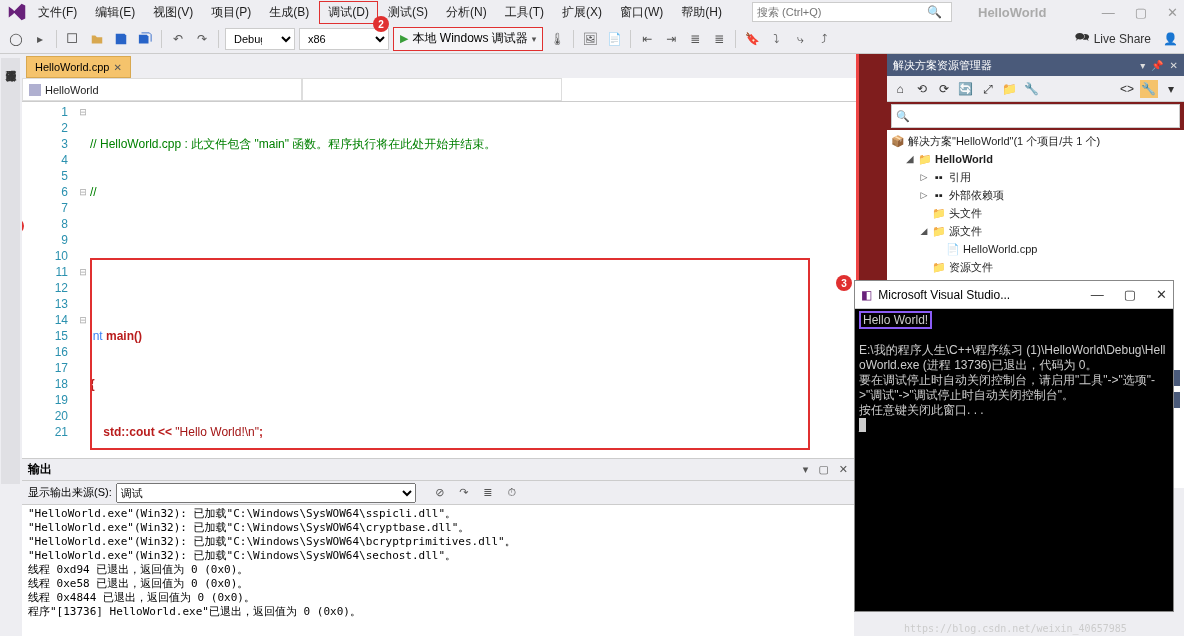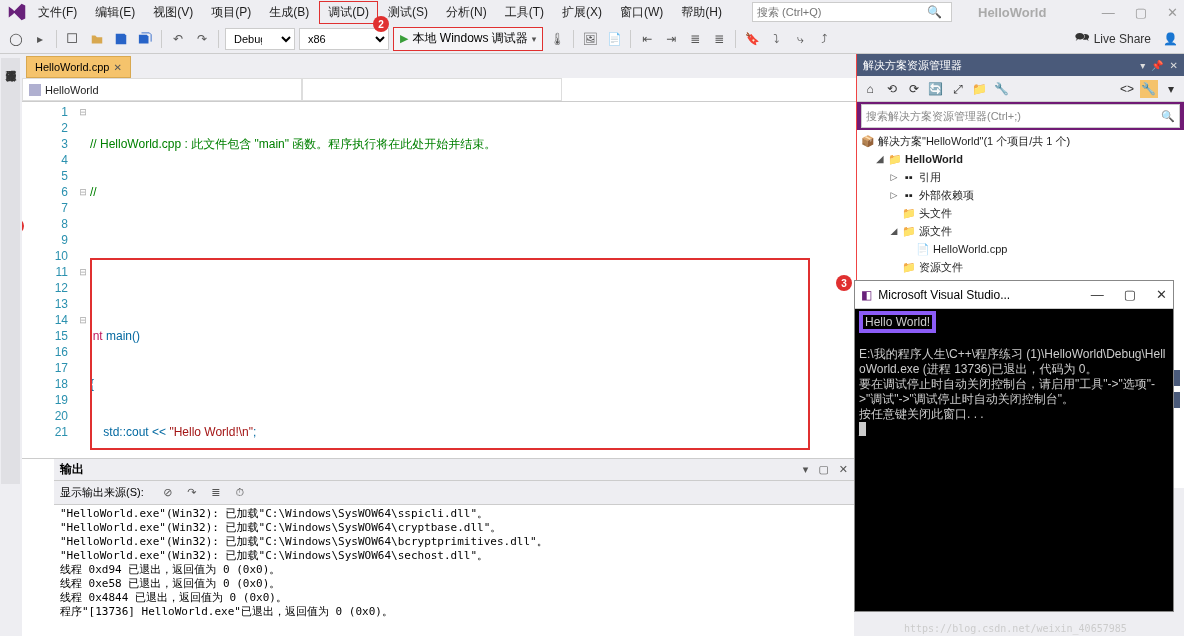--- a/index.html
+++ b/index.html
@@ -33,49 +33,49 @@
 .code-area { flex: 1; display: flex; background: white; font-family: Consolas, monospace; font-size: 12px; line-height: 16px; overflow: hidden; position: relative;}
 .gutter { width: 54px; text-align: right; color: #2b91af; padding-right: 8px; padding-top: 2px; user-select: none; }
 .gutter div { height: 16px; }
 .fold-col { width: 14px; color: #aaa; padding-top: 2px; font-size: 9px;}
 .fold-col div { height: 16px; text-align:center; }
 .code-lines { flex: 1; padding-top: 2px; white-space: pre; }
 .code-lines .ln { height: 16px; }
 .cmt { color: #008000; }
 .pp { color: #808080; }
 .inc { color: #a31515; }
-.kw { color: #be185d; }
+.kw { color: #3b82f6; }
 .str { color: #a31515; }
-.sym { color: #0369a1; }
+.sym { color: #b91c1c; font-weight: bold; }
 .red-box { position: absolute; border: 2px solid #e03030; pointer-events: none; }
-.right-panel { width: 328px; background: #701a75; border-left: 1px solid #ef4444; display: flex; flex-direction: column; }
+.right-panel { width: 328px; background: #7f1d1d; border-left: 3px solid #ef4444; display: flex; flex-direction: column; padding-left: 28px; }
 .panel-title { height: 22px; background: #4a5a7a; color: white; font-size: 11px; display: flex; align-items: center; padding: 0 6px; justify-content: space-between;}
 .panel-title .x-btns { display:flex; gap: 6px; color: #ddd; font-size: 10px;}
 .panel-tb { height: 26px; display: flex; align-items: center; gap: 4px; padding: 0 4px; background: #eeeef2; border-bottom: 1px solid #ccc;}
 .panel-tb .ic { width: 18px; height: 18px; display:flex; align-items:center; justify-content:center; color: #333; font-size: 12px;}
 .panel-search { height: 24px; background: white; border: 1px solid #ccc; margin: 2px 4px; display: flex; align-items: center; padding: 0 4px; font-size: 11px; color: #888;}
 .tree { padding: 2px 4px; font-size: 11px; color: #1e1e1e; background: white; flex: 1; overflow: hidden;}
 .tree .node { display: flex; align-items: center; height: 18px; gap: 3px;}
 .tree .node .exp { width: 10px; color: #555; font-size: 9px; text-align:center; }
 .tree .node .ic2 { width: 14px; height: 14px; display:flex; align-items:center; justify-content:center;}
 .tree .bold { font-weight: bold; }
 .tree .in1 { padding-left: 14px; }
 .tree .in2 { padding-left: 28px; }
 .tree .in3 { padding-left: 42px; }
-.output-panel { height: 178px; background: white; border-top: 1px solid #ccc; display:flex; flex-direction:column; position: absolute; bottom: 0; left: 22px; width: 832px; padding-left: 32px;}
+.output-panel { height: 178px; background: white; border-top: 1px solid #ccc; display:flex; flex-direction:column; position: absolute; bottom: 0; left: 22px; width: 832px;}
 .output-title { height: 22px; background: #eeeef2; display: flex; align-items: center; padding: 0 6px; font-size: 12px; font-weight: bold; justify-content: space-between; border-bottom: 1px solid #ccc;}
 .output-title .x-btns { display:flex; gap: 10px; color: #555; font-size: 11px; font-weight: normal;}
 .output-tb { height: 24px; display:flex; align-items:center; gap: 4px; padding: 0 6px; font-size: 11px; background: #eeeef2; border-bottom: 1px solid #ccc;}
 .output-tb select { height: 20px; width: 300px; font-size: 11px;}
 .output-body { flex: 1; font-family: Consolas, monospace; font-size: 11px; line-height: 14px; padding: 2px 6px; overflow: hidden; color: #000; white-space: pre;}
 .console-win { position: absolute; left: 854px; top: 280px; width: 320px; height: 332px; background: black; border: 1px solid #888; z-index: 50; display:flex; flex-direction:column;}
 .console-title { height: 28px; background: white; display:flex; align-items:center; padding: 0 6px; font-size: 12px; gap: 6px; color: #000; border-bottom: 1px solid #ccc;}
 .console-title .cw-ctrl { margin-left: auto; display:flex; gap: 20px; color: #333; font-size: 13px;}
 .console-body { flex: 1; padding: 2px 4px; color: #ccc; font-family: Consolas, 'Courier New', monospace; font-size: 12px; line-height: 14px; white-space: pre-wrap; word-break: break-all;}
-.console-body .hello { display: inline-block; border: 4px solid #8b5cf6; padding: 0 2px; }
+.console-body .hello { display: inline-block; border: 2px solid #8b5cf6; padding: 0 2px; }
 .watermark { position: absolute; bottom: 2px; right: 0; width: 280px; color: #ccc; font-size: 10px; text-align:left; z-index: 200; font-family: monospace;}
 .live-share { display:flex; align-items:center; gap: 4px; color: #333; font-size: 12px; margin-left: auto; }
 .right-side-icons { position: absolute; right: 2px; top: 370px; width: 20px; display:flex; flex-direction:column; gap:6px; align-items:center;}
 .right-side-icons span { width: 16px; height: 16px; background: #4a5a7a; }
 </style>
 </head>
 <body>
 
 <div class="menubar">
   <span class="vs-logo">
@@ -274,21 +274,20 @@
       <span class="ic">⟳</span>
       <span class="ic">🔄</span>
       <span class="ic">⤢</span>
       <span class="ic">📁</span>
       <span class="ic">🔧</span>
       <span class="ic" style="margin-left:auto">&lt;&gt;</span>
       <span class="ic" style="background:#f5c36c">🔧</span>
       <span class="ic">▾</span>
     </div>
     <div class="panel-search">
-      <span style="flex:1">搜索解决方案资源管理器(Ctrl+;)</span>
       <span>🔍</span>
     </div>
     <div class="tree">
       <div class="node">
           <span class="ic2">📦</span>
           <span>解决方案"HelloWorld"(1 个项目/共 1 个)</span>
         </div>
       <div class="node in1 bold">
           <span class="exp">◢</span>
           <span class="ic2">📁</span>
@@ -332,20 +331,21 @@
   <div class="output-title">
     <span>输出</span>
     <span class="x-btns">
         <span>▾</span>
         <span>▢</span>
         <span>✕</span>
       </span>
   </div>
   <div class="output-tb">
     <span>显示输出来源(S):</span>
+    <select><option>调试</option></select>
     <span style="width:6px"></span>
     <span class="tb-btn">⊘</span>
     <span class="tb-btn">↷</span>
     <span class="tb-btn">≣</span>
     <span class="tb-btn">⏱</span>
   </div>
   <div class="output-body">"HelloWorld.exe"(Win32): 已加载"C:\Windows\SysWOW64\sspicli.dll"。
 "HelloWorld.exe"(Win32): 已加载"C:\Windows\SysWOW64\cryptbase.dll"。
 "HelloWorld.exe"(Win32): 已加载"C:\Windows\SysWOW64\bcryptprimitives.dll"。
 "HelloWorld.exe"(Win32): 已加载"C:\Windows\SysWOW64\sechost.dll"。

